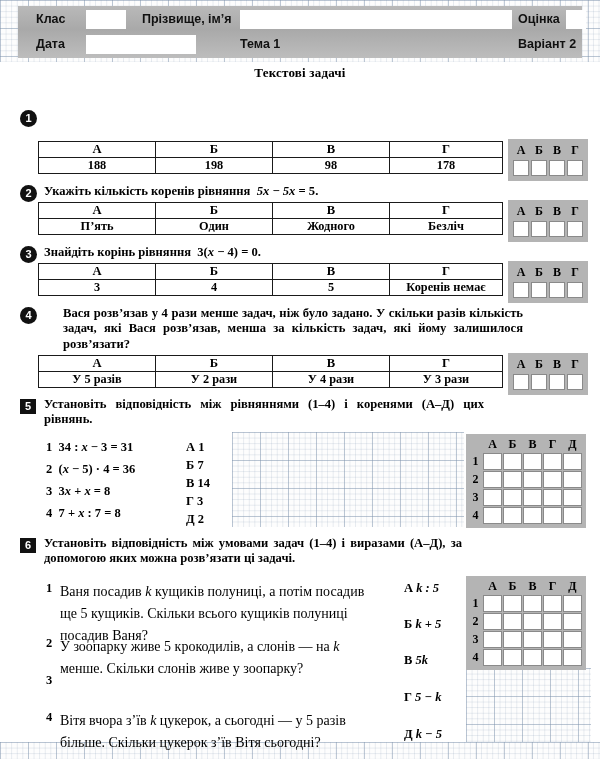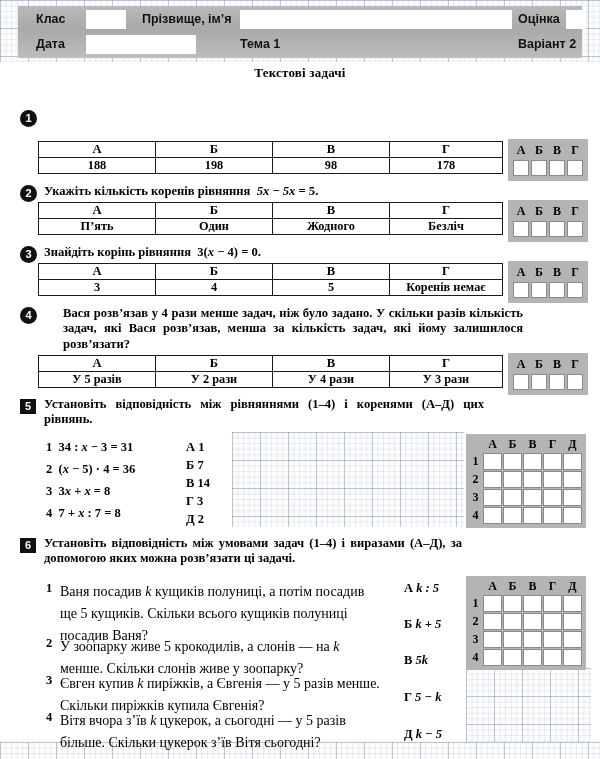--- a/index.html
+++ b/index.html
@@ -378,23 +378,20 @@
   <div class="mitem" style="left:60px;top:581px;width:320px;">
     Ваня посадив <span class="it">k</span> кущиків полуниці, а потім посадив ще 5 кущиків. Скільки всього кущиків полуниці посадив Ваня?
   </div>
 
   <div class="mnum" style="left:46px;top:636px;">2</div>
   <div class="mitem" style="left:60px;top:636px;width:320px;">
     У зоопарку живе 5 крокодилів, а слонів — на <span class="it">k</span> менше. Скільки слонів живе у зоопарку?
   </div>
 
   <div class="mnum" style="left:46px;top:673px;">3</div>
-  <div class="mitem" style="left:60px;top:673px;width:320px;">
-    Євген купив <span class="it">k</span> пиріжків, а Євгенія — у 5 разів менше. Скільки пиріжків купила Євгенія?
-  </div>
 
   <div class="mnum" style="left:46px;top:710px;">4</div>
   <div class="mitem" style="left:60px;top:710px;width:320px;">
     Вітя вчора з’їв <span class="it">k</span> цукерок, а сьогодні — у 5 разів більше. Скільки цукерок з’їв Вітя сьогодні?
   </div>
 
   <div class="mopt" style="left:404px;top:581px;text-align:center;">
     <span>А</span>&nbsp;<span class="it">k : 5</span>
   </div>
   <div class="mopt" style="left:404px;top:617px;">

